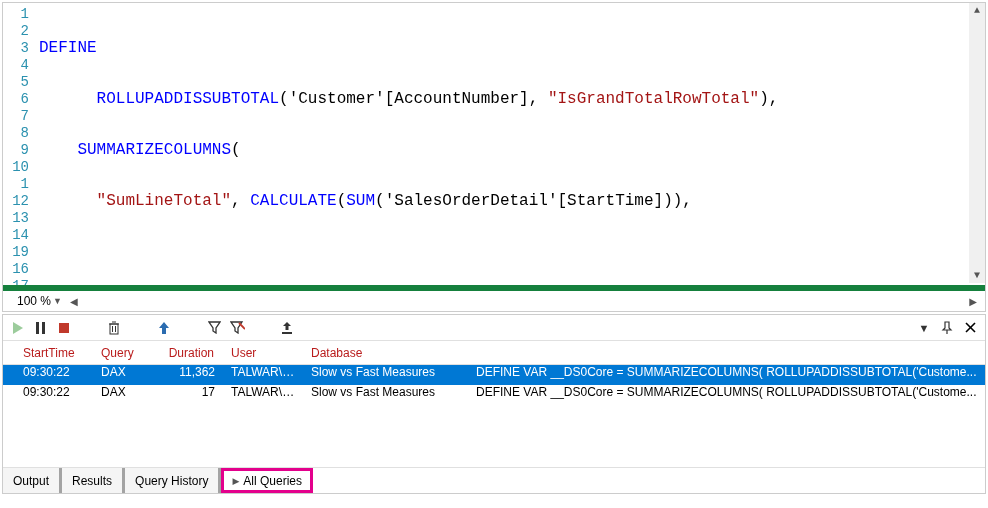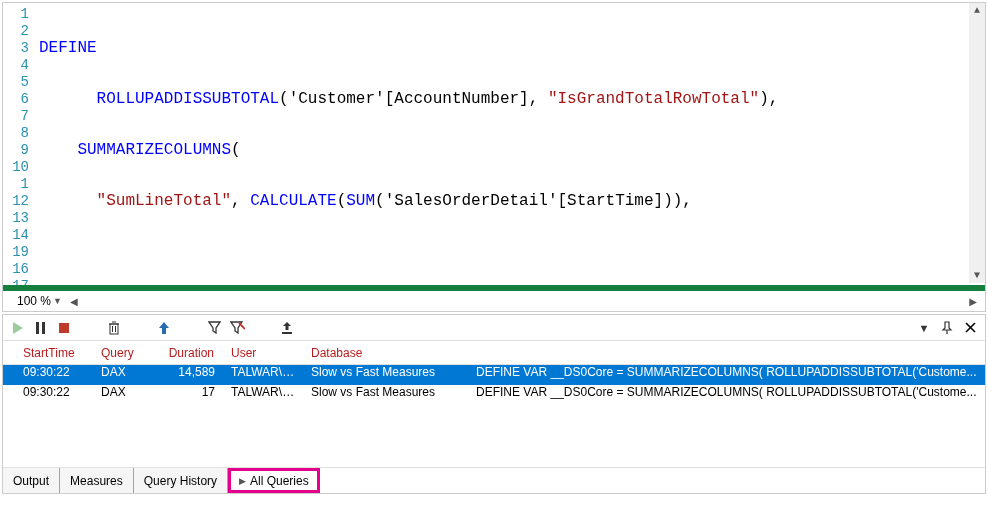--- a/index.html
+++ b/index.html
@@ -37,21 +37,21 @@
   .grid-row .col { padding: 0 8px; font-size:12px; white-space:nowrap; overflow:hidden; text-overflow:ellipsis; }
   
   .c-start { width: 90px; text-align:left; padding-left:20px !important;}
   .c-type { width: 55px; }
   .c-dur { width: 75px; text-align:right; }
   .c-user { width: 80px; }
   .c-db { width: 165px; }
   .c-query { flex: 1; }
   
   .tabs { height: 26px; border-top:1px solid #e0e0e0; display:flex; align-items:stretch; }
-  .tab { padding: 0 10px; display:flex; align-items:center; border-right:1px solid #a3a3a3; font-size:12px; cursor:pointer; background:#f5f5f5; }
+  .tab { padding: 0 10px; display:flex; align-items:center; border-right:3px solid #a3a3a3; font-size:12px; cursor:pointer; background:#f5f5f5; }
   .tab:first-child { border-left: none; }
   .tab.highlight { border: 3px solid #E3008C; padding: 0 8px; background:#fff; }
   .tab .tri { font-size:9px; margin-right:4px; color:#555;}
 </style>
 </head>
 <body>
 
 <div class="editor-panel">
   <div class="editor-body">
     <div class="gutter">
@@ -192,37 +192,37 @@
     <div class="col c-start">StartTime</div>
     <div class="col c-type">Query</div>
     <div class="col c-dur">Duration</div>
     <div class="col c-user">User</div>
     <div class="col c-db">Database</div>
   </div>
   <div class="grid-body">
     <div class="grid-row selected">
       <div class="col c-start">09:30:22</div>
       <div class="col c-type">DAX</div>
-      <div class="col c-dur">14,589</div>
+      <div class="col c-dur">11,362</div>
       <div class="col c-user">TALWAR\b...</div>
       <div class="col c-db">Slow vs Fast Measures</div>
       <div class="col c-query">DEFINE VAR __DS0Core = SUMMARIZECOLUMNS( ROLLUPADDISSUBTOTAL('Custome...</div>
     </div>
     <div class="grid-row">
       <div class="col c-start">09:30:22</div>
       <div class="col c-type">DAX</div>
       <div class="col c-dur">17</div>
       <div class="col c-user">TALWAR\b...</div>
       <div class="col c-db">Slow vs Fast Measures</div>
       <div class="col c-query">DEFINE VAR __DS0Core = SUMMARIZECOLUMNS( ROLLUPADDISSUBTOTAL('Custome...</div>
     </div>
   </div>
 
   <div class="tabs">
     <div class="tab">Output</div>
-    <div class="tab">Measures</div>
+    <div class="tab">Results</div>
     <div class="tab">Query History</div>
     <div class="tab highlight">
         <span class="tri">▶</span>
         <span>All Queries</span>
       </div>
   </div>
 </div>
 
 </body></html>

